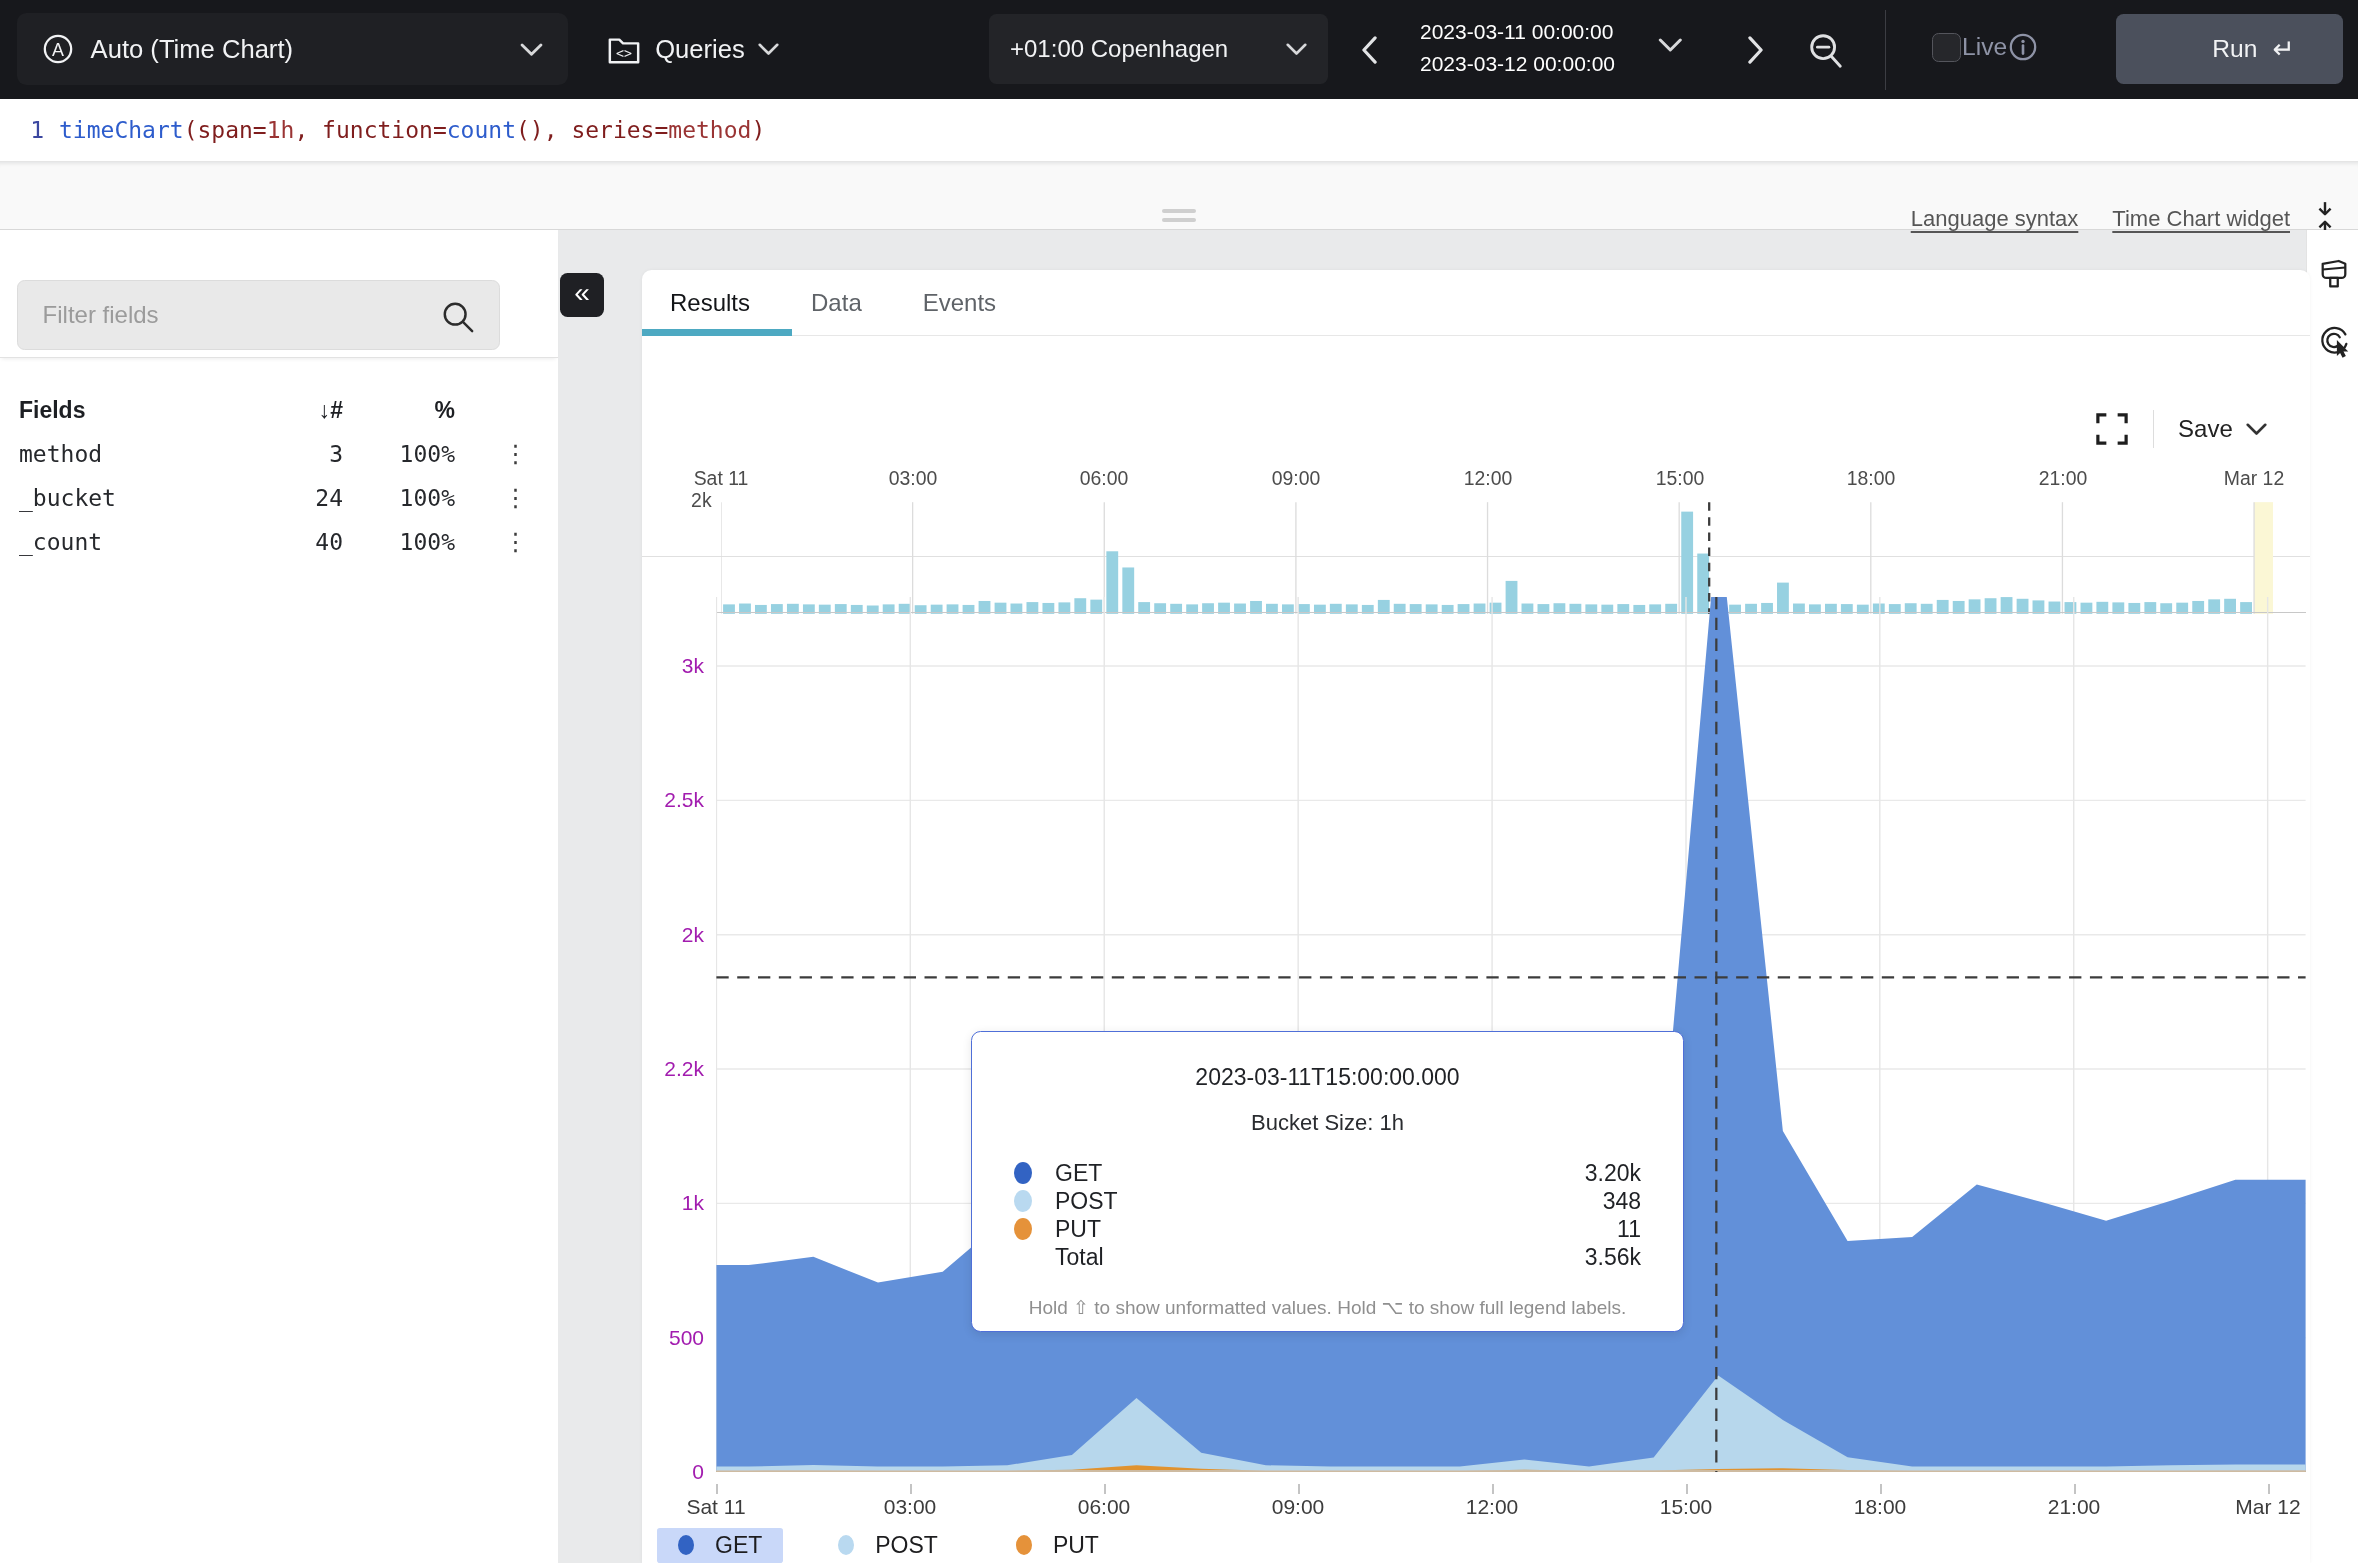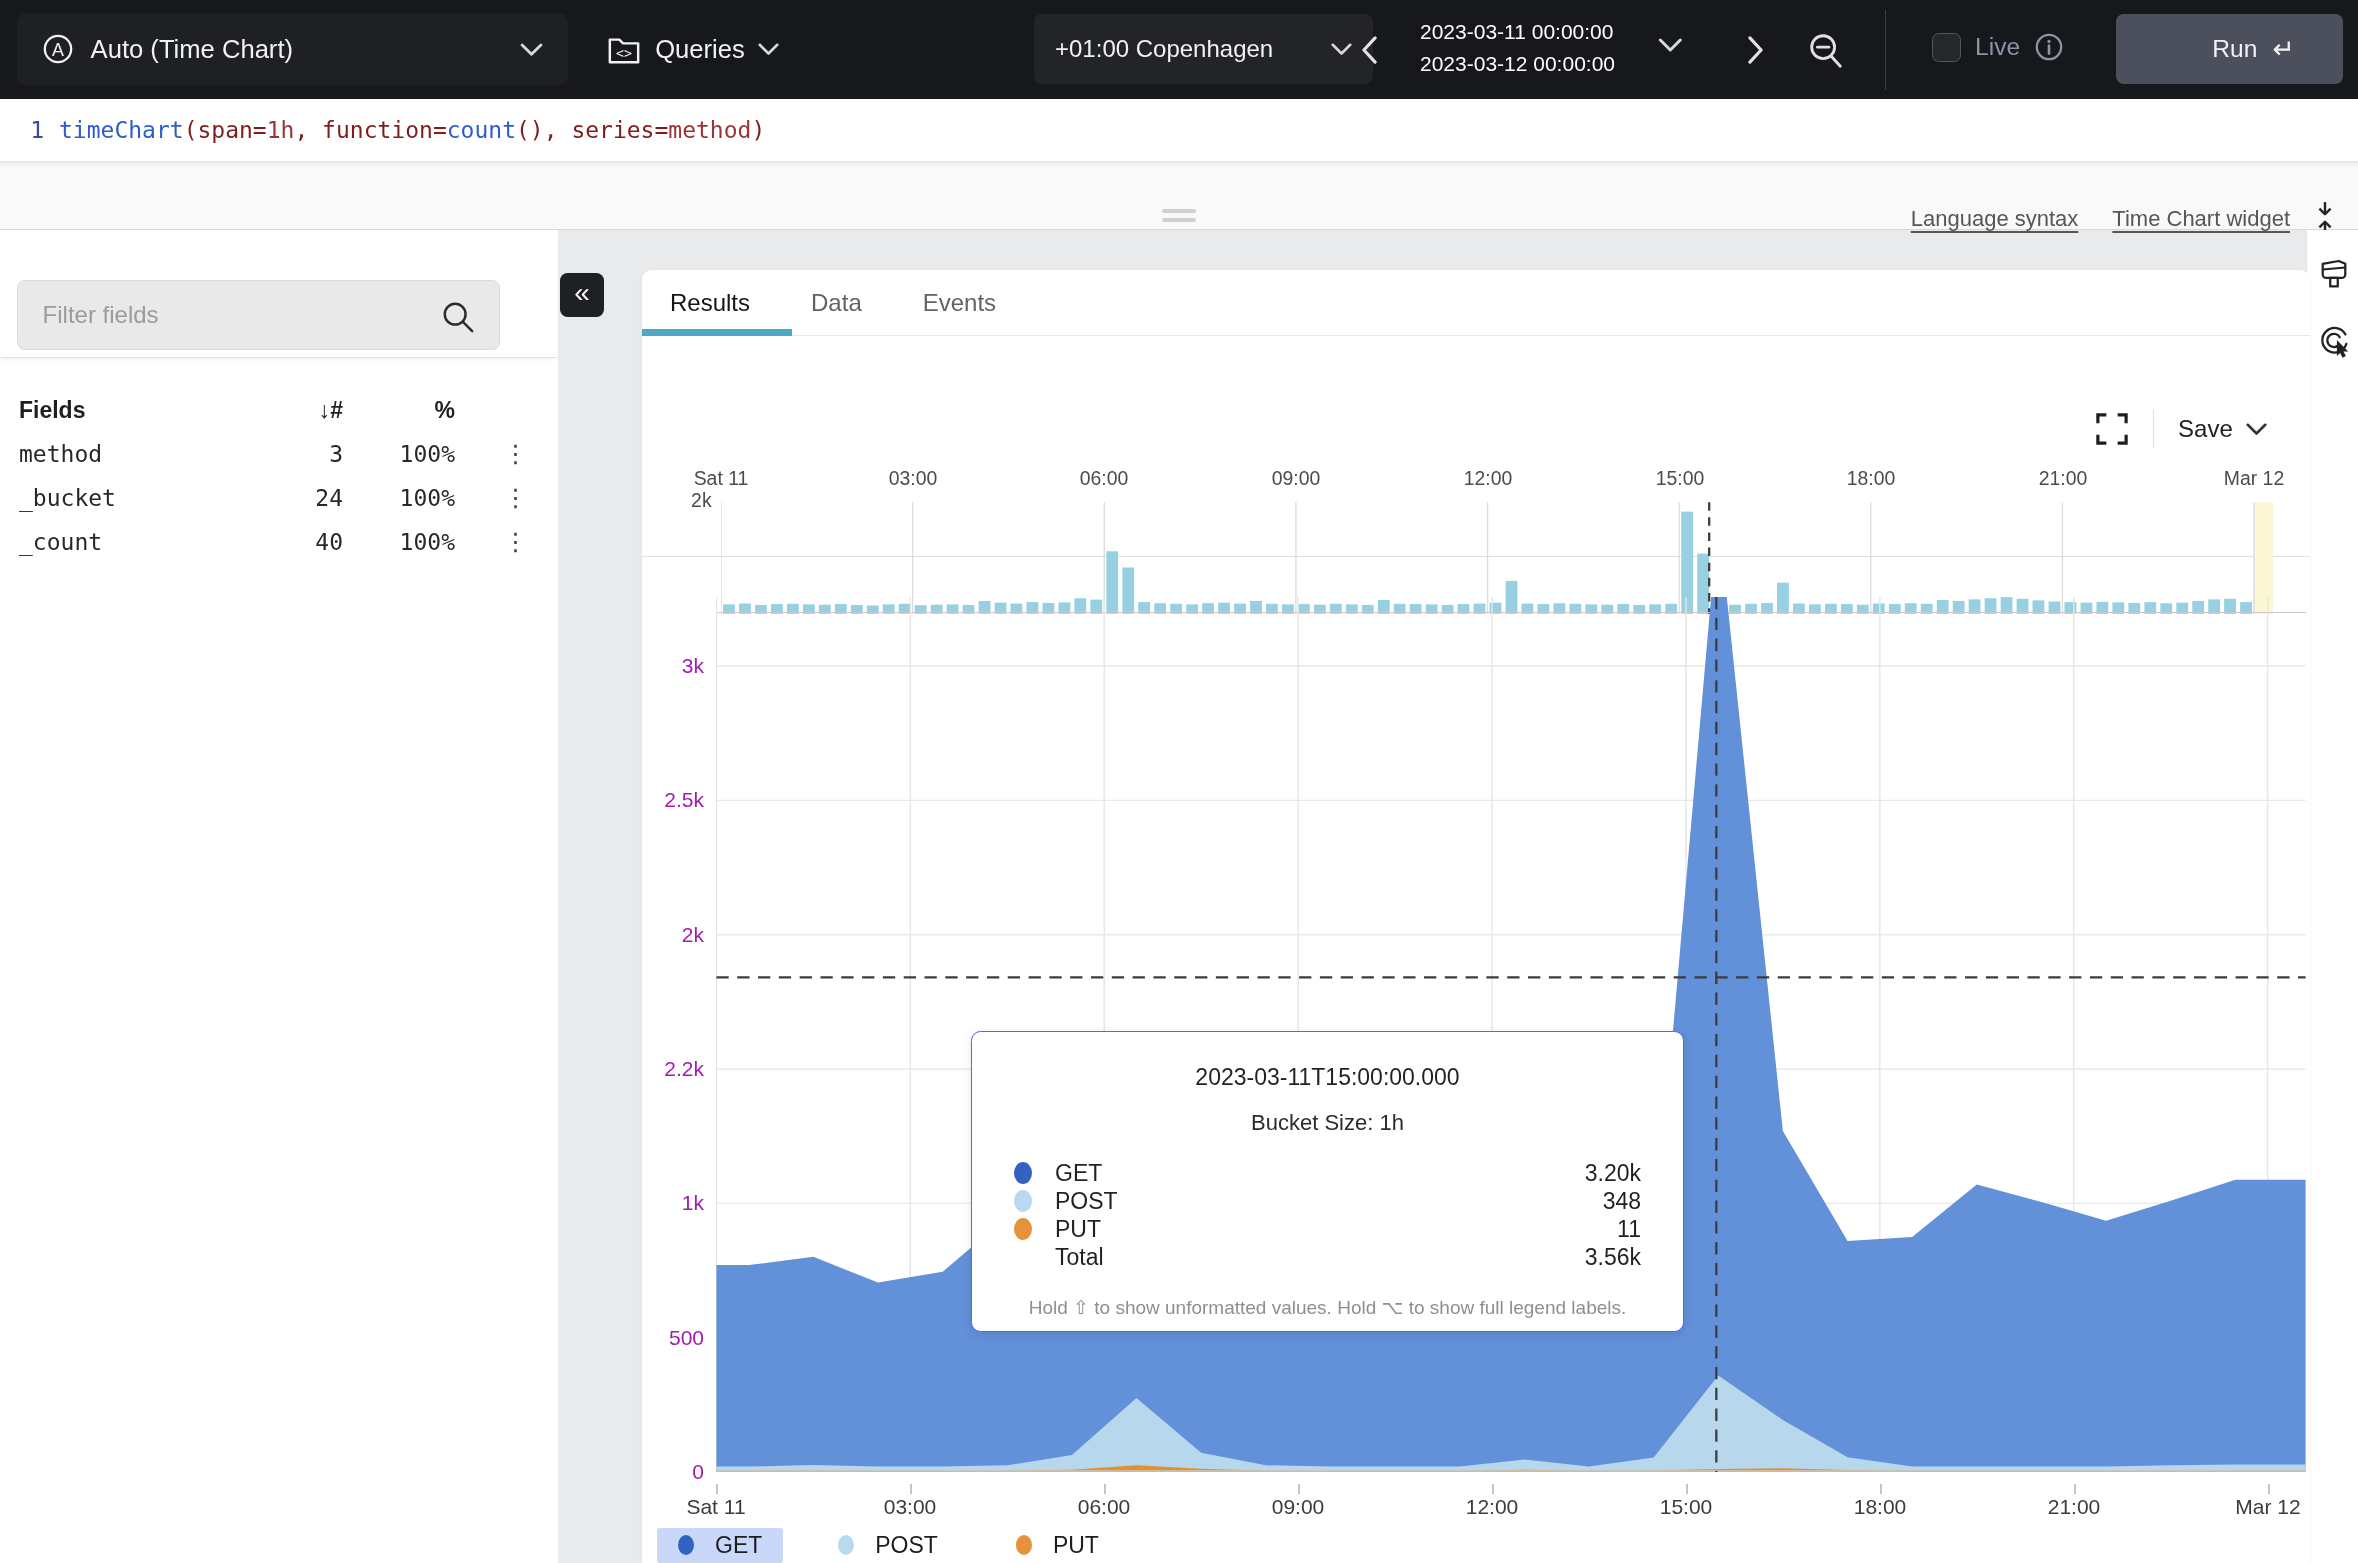--- a/index.html
+++ b/index.html
@@ -6,27 +6,27 @@
   html,body { width:2358px; height:1563px; overflow:hidden; background:#fff;
     font-family:"Liberation Sans", sans-serif; }
   #app { position:relative; width:2358px; height:1563px; background:#e9eaeb; }
 
   
   .topbar { position:absolute; left:0; top:0; width:2358px; height:99px; background:#17181c; }
   .tb-btn { position:absolute; display:flex; align-items:center; color:#f1f2f4; }
   .auto-btn { left:17px; top:13.2px; width:551px; height:72px; background:#1f2024; border-radius:9.5px; padding:0 24.6px; }
   .auto-btn .lbl { font-size:25.6px; margin-left:17px; flex:1; }
   .queries { left:606px; top:0; height:99px; gap:13.2px; font-size:25.6px; }
-  .tz-btn { left:1034px; top:14px; width:339px; height:70px; background:#232428; border-radius:7.6px; padding:0 21px; font-size:24px; justify-content:space-between; }
+  .tz-btn { left:989px; top:14px; width:339px; height:70px; background:#232428; border-radius:7.6px; padding:0 21px; font-size:24px; justify-content:space-between; }
   .nav-chev { position:absolute; top:28px; width:28px; height:43px; display:flex; align-items:center; justify-content:center; }
   .time-range { position:absolute; left:1420px; top:16px; color:#fff; font-size:21px; line-height:32px; }
   .tr-chev { position:absolute; left:1658px; top:38px; }
   .zoomout { position:absolute; left:1806px; top:31px; }
   .vdivider { position:absolute; left:1885px; top:9.5px; width:0.9px; height:80px; background:#3c3d43; }
-  .live-group { position:absolute; left:1932px; top:32px; display:flex; align-items:center; gap:14px;justify-content:flex-end; }
+  .live-group { position:absolute; left:1932px; top:32px; display:flex; align-items:center; gap:1px;justify-content:flex-end; }
   .live-box { width:29px; height:29px; border-radius:6.6px; border:1.9px solid #54555c; background:#26272b; }
   .live-lbl { color:#8e93a6; font-size:24.6px; }
   .run-btn { left:2116px; top:14px; width:227px; height:70px; background:#4b505c; border-radius:7.6px; justify-content:center; gap:15px; font-size:24.6px;padding-left:48px; }
   .run-key { font-size:26.5px; }
 
   
   .editor { position:absolute; left:0; top:99px; width:2358px; height:63px; background:#fff; border-bottom:0.9px solid #e5e5e5; display:flex; align-items:center; }
   .editor .gutter { width:44px; text-align:right; color:#3b47a0; font:23px "DejaVu Sans Mono", monospace; }
   .editor code { margin-left:15px; font:23px "DejaVu Sans Mono", monospace; color:#16181c; }
   .tk-fn { color:#2d5ccc; } .tk-plain { color:#7f1d1d;margin-top:24px; } .tk-val { color:#9a3434; }

